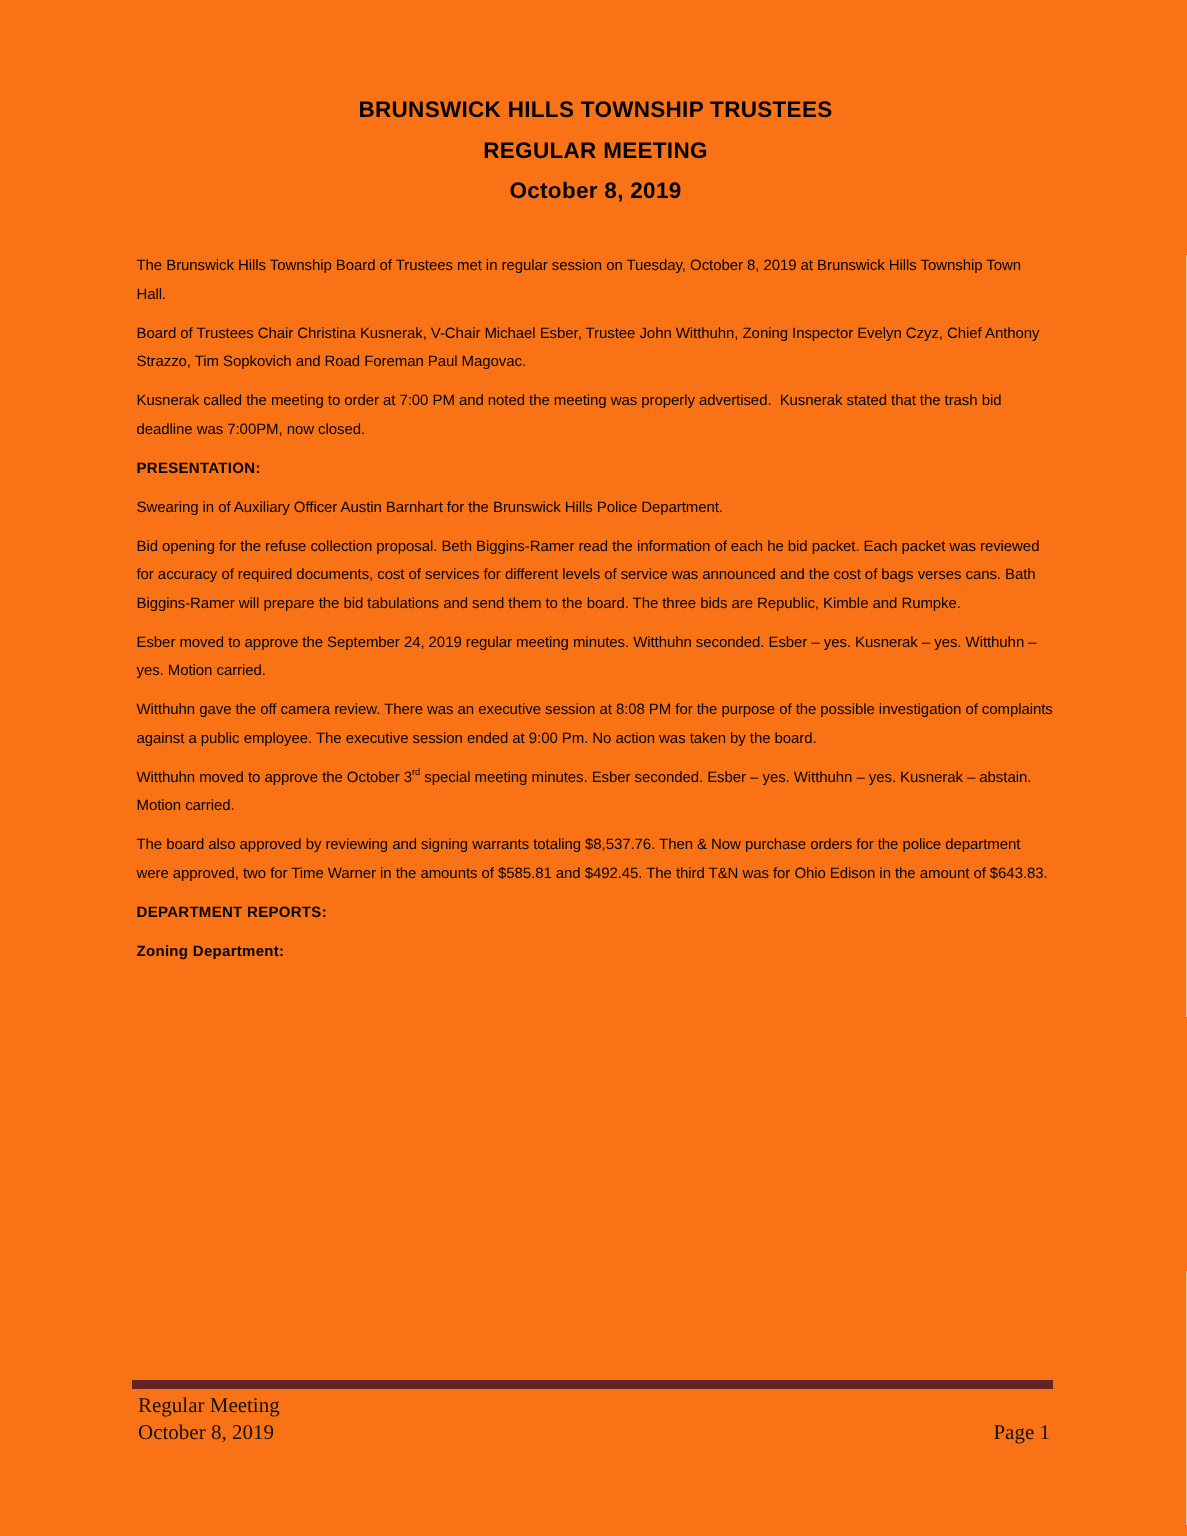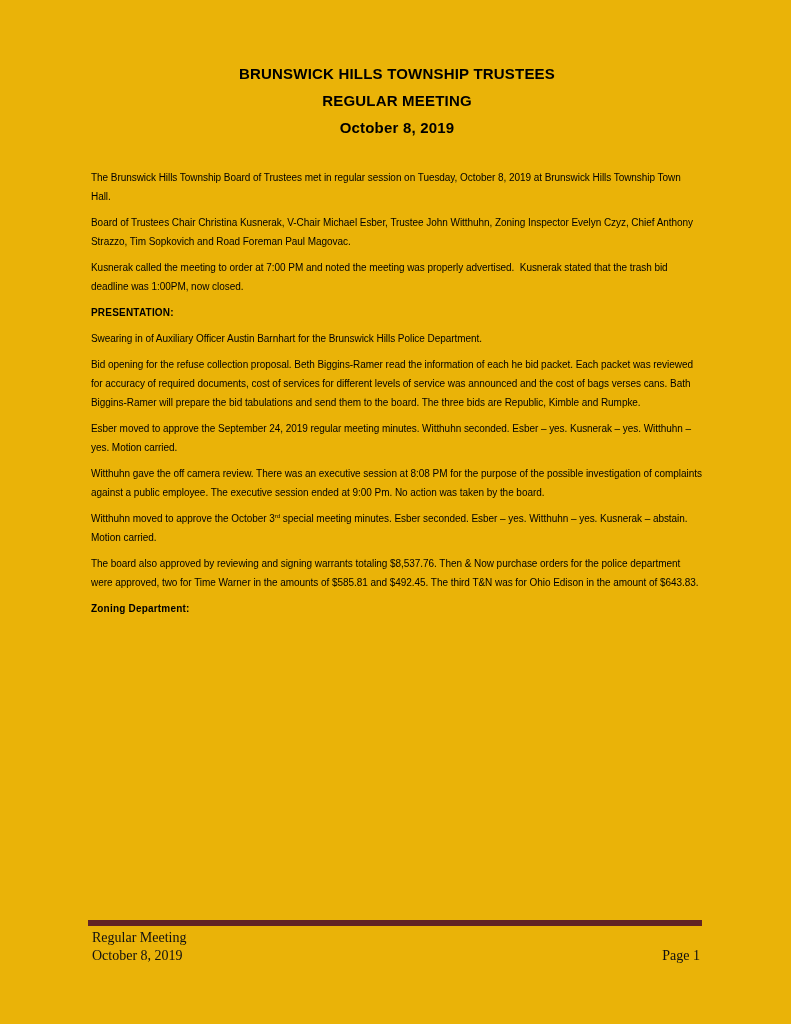--- a/index.html
+++ b/index.html
@@ -4,21 +4,21 @@
 <style>
   html, body {
     margin: 0;
     padding: 0;
     background: #ffffff;
   }
   .page {
     position: relative;
     width: 791px;
     height: 1024px;
-    background: #eab308;
+    background: #f97316;
     overflow: hidden;
     font-family: "Liberation Sans", sans-serif;
     color: #000000;
   }
   .content {
     position: absolute;
     left: 91px;
     top: 64px;
     width: 612px;
   }
@@ -79,28 +79,29 @@
 
     <div class="title-block">
       <div class="title-line">BRUNSWICK HILLS TOWNSHIP TRUSTEES</div>
       <div class="title-line">REGULAR MEETING</div>
       <div class="title-line">October 8, 2019</div>
     </div>
 
     <div>
         <p class="para body">The Brunswick Hills Township Board of Trustees met in regular session on Tuesday, October 8, 2019 at Brunswick Hills Township Town Hall.</p>
         <p class="para body">Board of Trustees Chair Christina Kusnerak, V-Chair Michael Esber, Trustee John Witthuhn, Zoning Inspector Evelyn Czyz, Chief Anthony Strazzo, Tim Sopkovich and Road Foreman Paul Magovac.</p>
-        <p class="para body">Kusnerak called the meeting to order at 7:00 PM and noted the meeting was properly advertised.  Kusnerak stated that the trash bid deadline was 1:00PM, now closed.</p>
+        <p class="para body">Kusnerak called the meeting to order at 7:00 PM and noted the meeting was properly advertised.  Kusnerak stated that the trash bid deadline was 7:00PM, now closed.</p>
         <p class="para heading">PRESENTATION:</p>
         <p class="para body">Swearing in of Auxiliary Officer Austin Barnhart for the Brunswick Hills Police Department.</p>
         <p class="para body">Bid opening for the refuse collection proposal. Beth Biggins-Ramer read the information of each he bid packet. Each packet was reviewed for accuracy of required documents, cost of services for different levels of service was announced and the cost of bags verses cans. Bath Biggins-Ramer will prepare the bid tabulations and send them to the board. The three bids are Republic, Kimble and Rumpke.</p>
         <p class="para body">Esber moved to approve the September 24, 2019 regular meeting minutes. Witthuhn seconded. Esber – yes. Kusnerak – yes. Witthuhn – yes. Motion carried.</p>
         <p class="para body">Witthuhn gave the off camera review. There was an executive session at 8:08 PM for the purpose of the possible investigation of complaints against a public employee. The executive session ended at 9:00 Pm. No action was taken by the board.</p>
         <p class="para body">Witthuhn moved to approve the October 3<sup>rd</sup> special meeting minutes. Esber seconded. Esber – yes. Witthuhn – yes. Kusnerak – abstain. Motion carried.</p>
         <p class="para body">The board also approved by reviewing and signing warrants totaling $8,537.76. Then &amp; Now purchase orders for the police department were approved, two for Time Warner in the amounts of $585.81 and $492.45. The third T&amp;N was for Ohio Edison in the amount of $643.83.</p>
+        <p class="para heading">DEPARTMENT REPORTS:</p>
         <p class="para heading">Zoning Department:</p>
       </div>
 
   </div>
 
   <div class="footer">
     <div class="footer-rule" style="background: rgb(99, 36, 35);"></div>
     <div class="footer-row">
       <div>
         <div>Regular Meeting</div>

